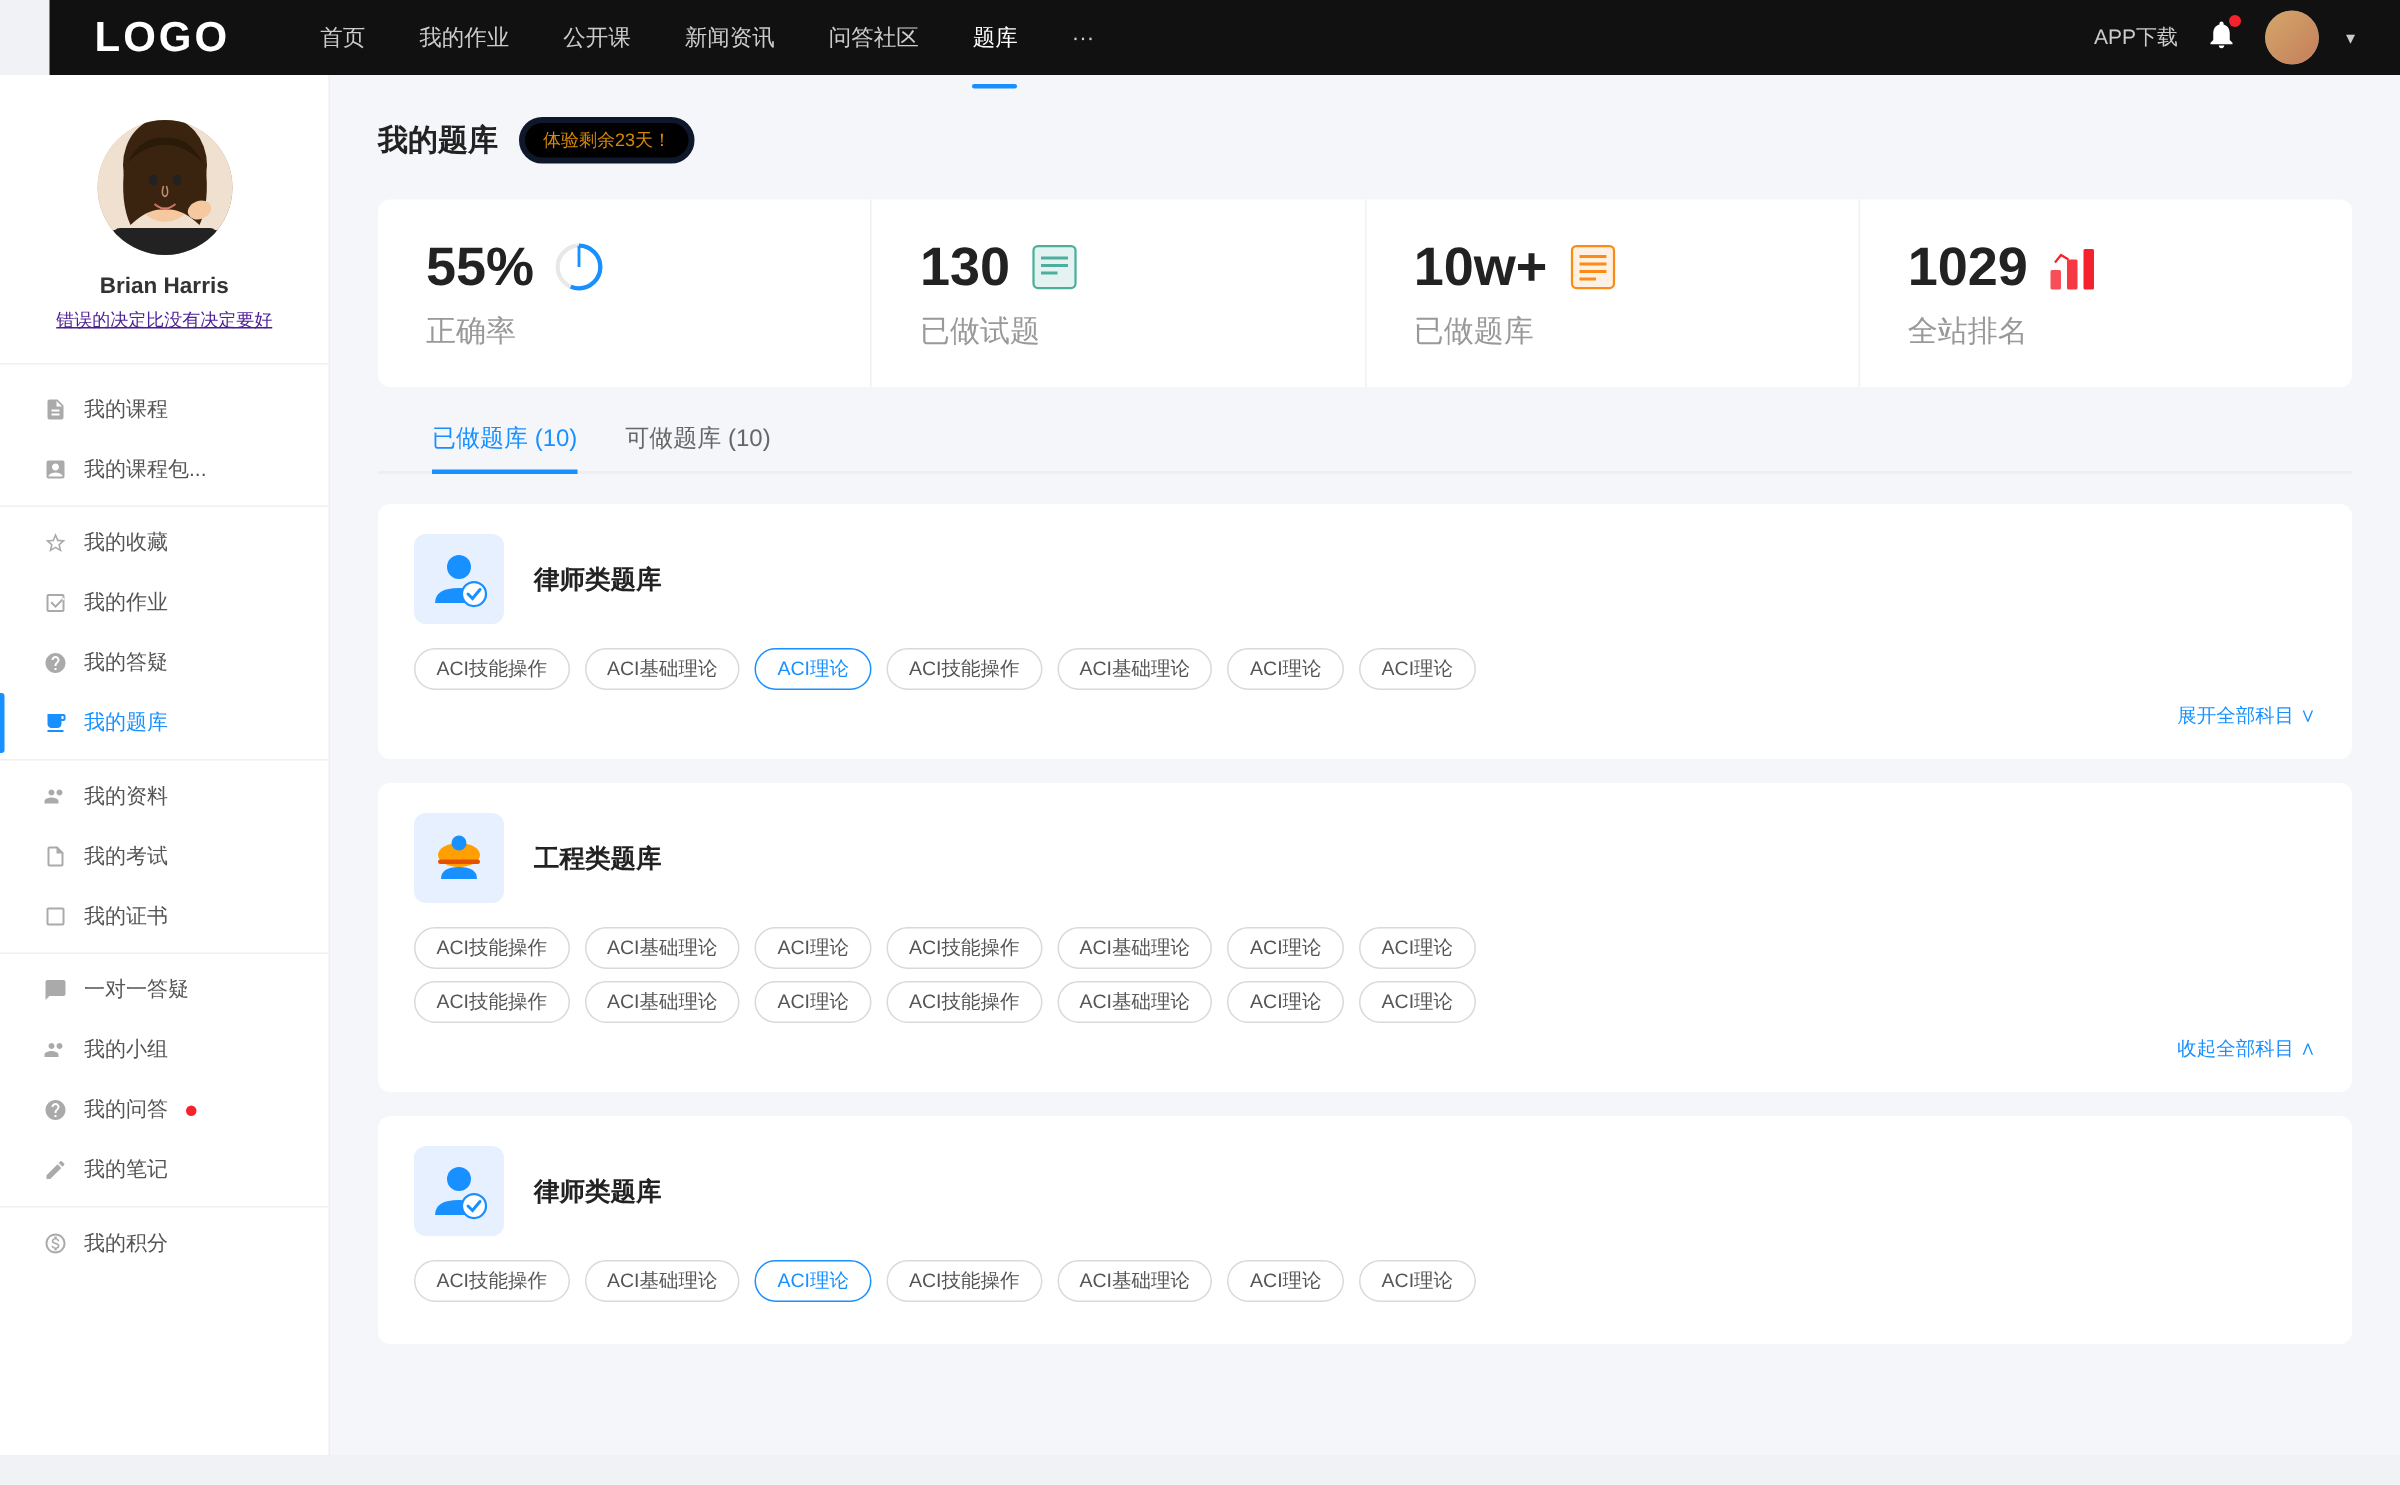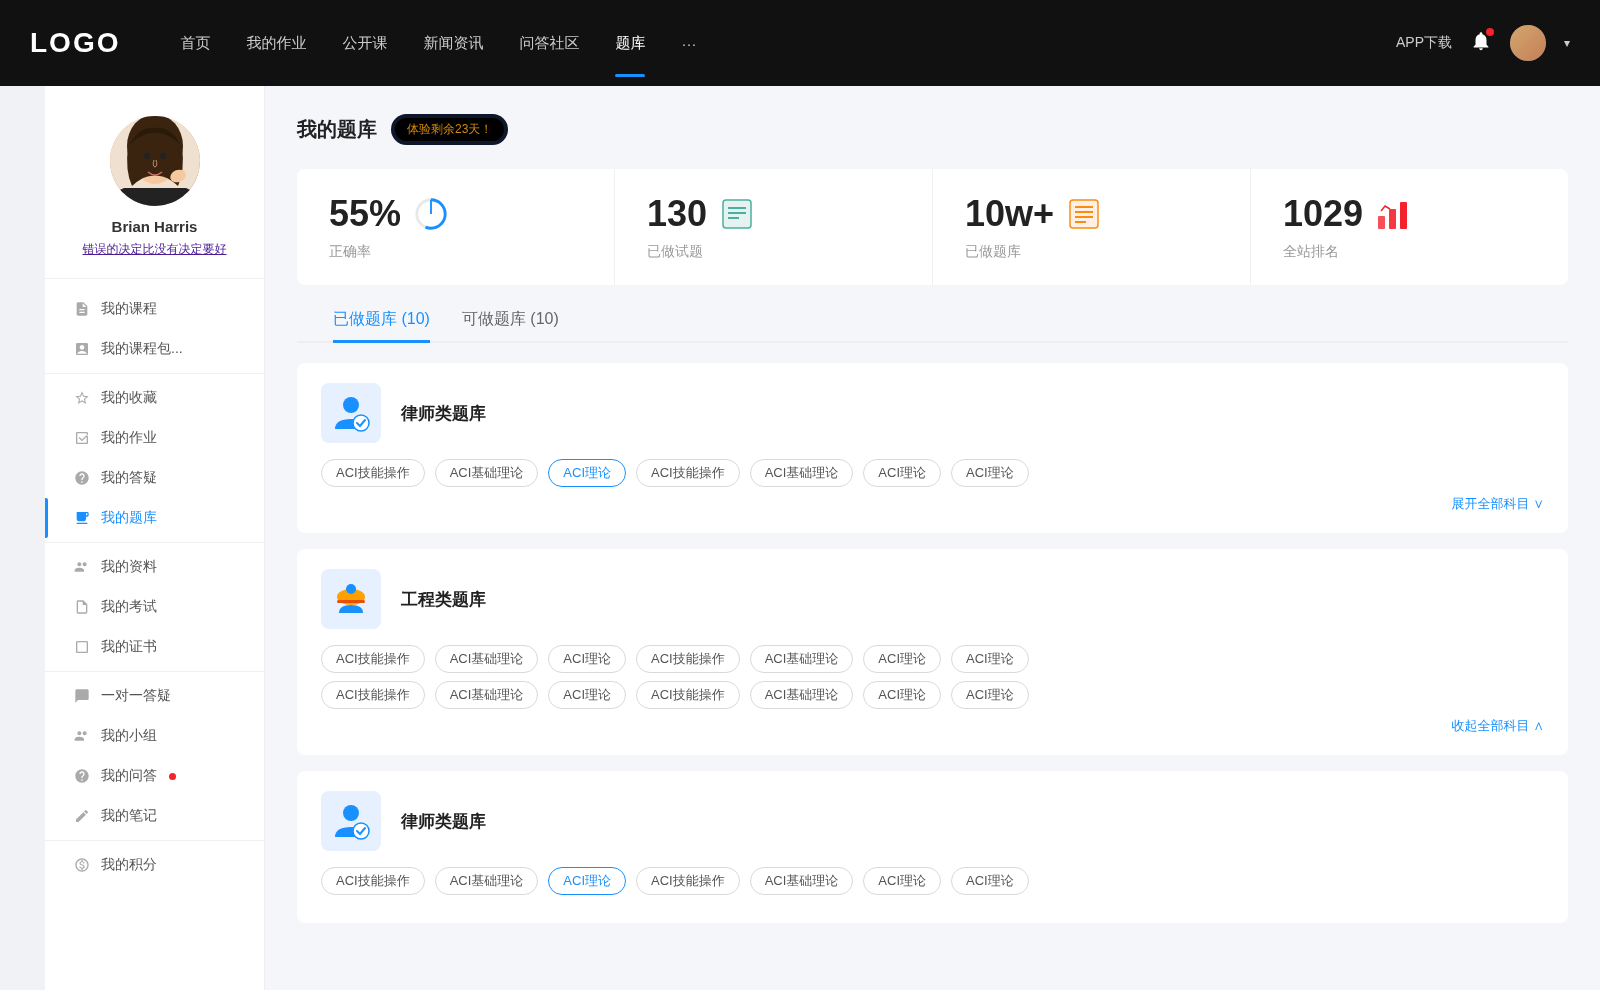--- a/index.html
+++ b/index.html
@@ -1,25 +1,26 @@
 <!DOCTYPE html>
 <html><head>
   <meta charset="utf-8">
   <style>
     * { box-sizing: border-box; margin: 0; padding: 0; }
     body { font-family: -apple-system, BlinkMacSystemFont, "PingFang SC", "Microsoft YaHei", sans-serif; background: #f0f2f5; min-height: 990px; }
 
     
     .navbar {
       background: #111;
-      height: 86px;
+      height: 50px;
       display: flex;
       align-items: center;
       padding: 0 30px;
       position: relative;
+      margin-left: 33px;
     }
     .navbar-logo {
       color: #fff;
       font-size: 28px;
       font-weight: 900;
       letter-spacing: 2px;
       margin-right: 60px;
       min-width: 80px;
     }
     .nav-links {
@@ -90,21 +91,20 @@
       display: flex;
       min-height: calc(990px - 70px);
     }
 
     
     .sidebar {
       width: 220px;
       background: #fff;
       border-right: 1px solid #eee;
       flex-shrink: 0;
-      margin-left: 45px;
     }
     .sidebar-profile {
       display: flex;
       flex-direction: column;
       align-items: center;
       padding: 30px 16px 20px;
       border-bottom: 1px solid #f0f0f0;
     }
     .profile-avatar {
       width: 90px; height: 90px;
@@ -225,21 +225,21 @@
     .stat-icon {
       width: 36px; height: 36px;
       border-radius: 50%;
       display: flex; align-items: center; justify-content: center;
       font-size: 18px;
     }
     .stat-icon.blue { background: none; }
     .stat-icon.teal { background: none; }
     .stat-icon.yellow { background: none; }
     .stat-icon.red { background: none; }
-    .stat-label { font-size: 14px; color: #999; }
+    .stat-label { font-size: 20px; color: #999; }
 
     
     .tabs-row {
       display: flex;
       gap: 32px;
       margin-bottom: 20px;
       border-bottom: 2px solid #eee;
     }
     .tab {
       font-size: 16px;

